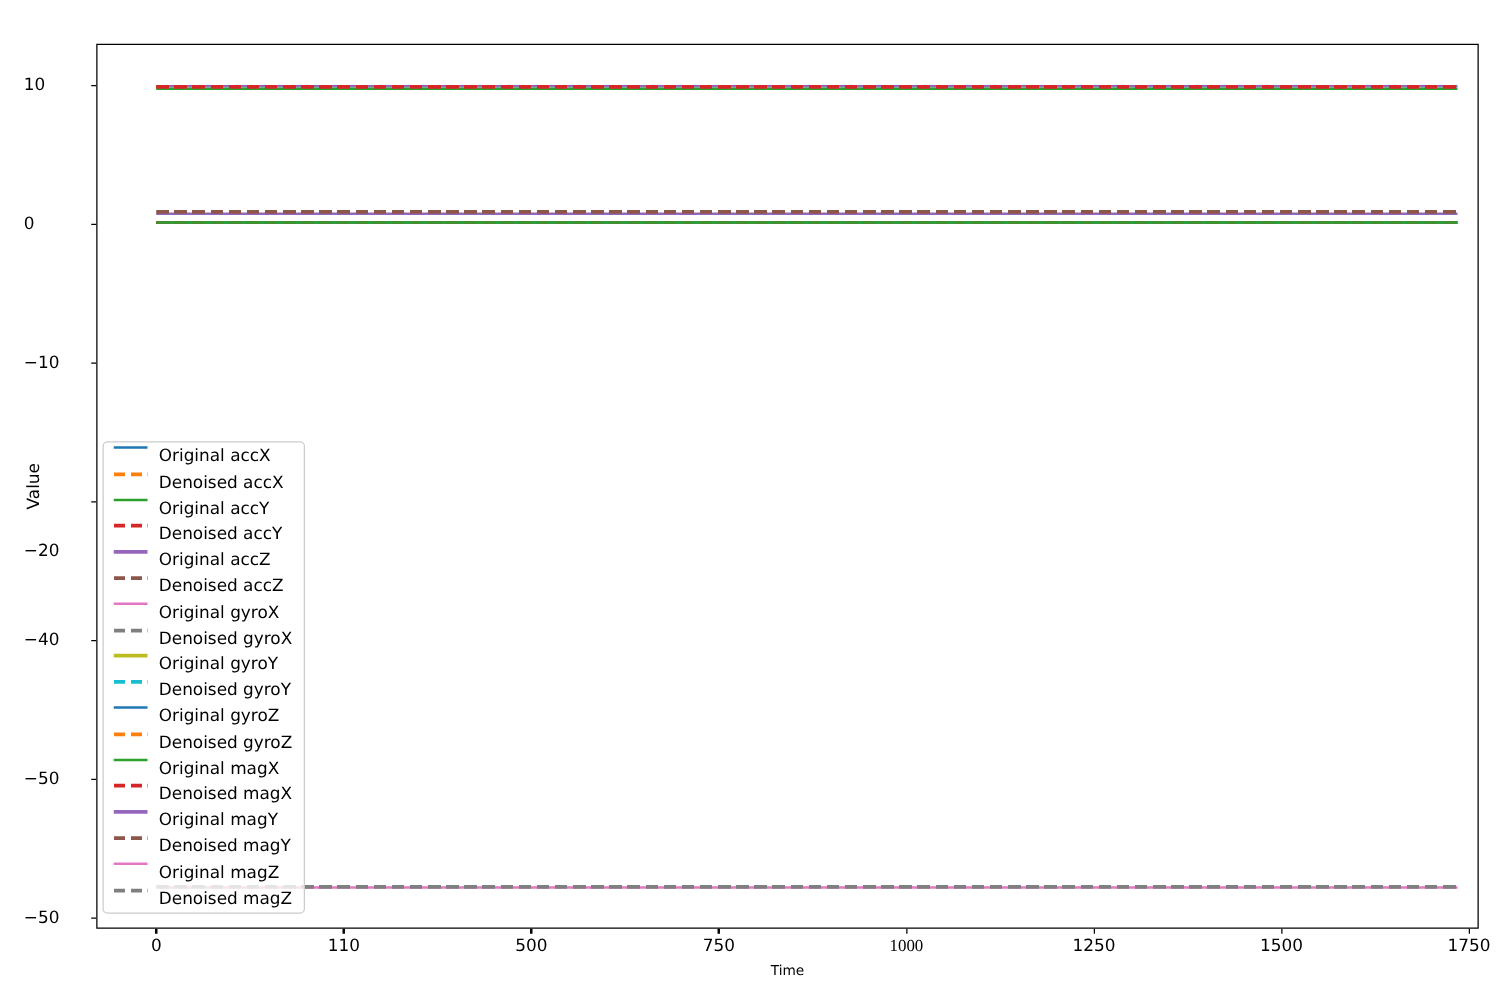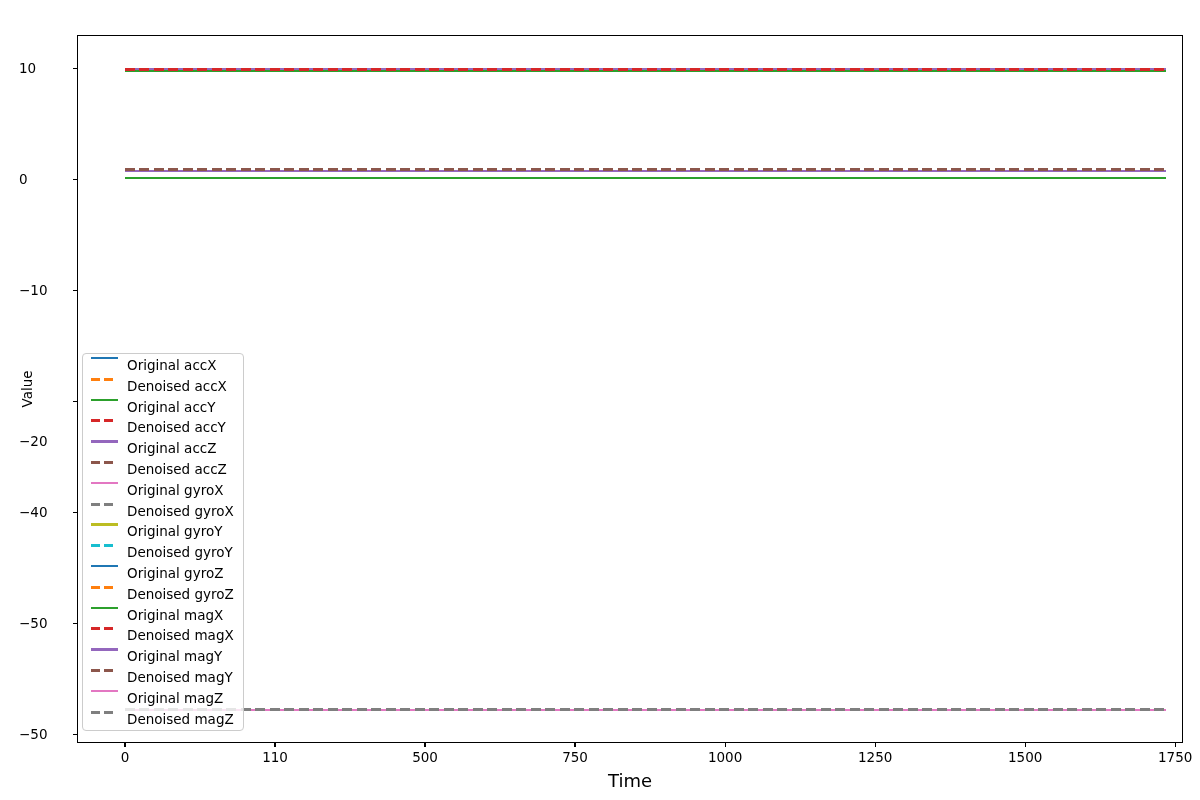--- a/index.html
+++ b/index.html
@@ -11,21 +11,21 @@
   #plot-area{
     position:absolute;left:77px;top:35px;width:1106px;height:708px;
     border:1.2px solid #000;background:#fff;box-sizing:border-box;
   }
   #chart-title{
     position:absolute;left:77px;top:10px;width:1106px;text-align:center;
     font-size:17px;color:#000;
   }
   #x-axis-label{
     position:absolute;left:77px;top:770px;width:1106px;text-align:center;
-    font-size:18px;
+    font-size:11px;
   }
   #y-axis-label{
     position:absolute;left:27px;top:389px;font-size:13.5px;
     transform:translate(-50%,-50%) rotate(-90deg);white-space:nowrap;
   }
   .series-line{position:absolute;}
   .xtick-mark{position:absolute;width:1.2px;height:4px;background:#000;top:743px;}
   .ytick-mark{position:absolute;height:1.2px;width:4px;background:#000;left:73px;}
   .xtick-label{position:absolute;width:70px;text-align:center;font-size:13.5px;top:749px;}
   .ytick-label{position:absolute;width:50px;text-align:left;font-size:13.5px;right:1131px;}
@@ -69,21 +69,21 @@
   <div id="ticks-layer">
       <div class="xtick-mark" style="left: 124.409px;"></div>
       <div class="xtick-label" style="left: 90.0087px;">0</div>
       <div class="xtick-mark" style="left: 274.436px;"></div>
       <div class="xtick-label" style="left: 240.036px;">110</div>
       <div class="xtick-mark" style="left: 424.463px;"></div>
       <div class="xtick-label" style="left: 390.063px;">500</div>
       <div class="xtick-mark" style="left: 574.49px;"></div>
       <div class="xtick-label" style="left: 540.09px;">750</div>
       <div class="xtick-mark" style="left: 724.517px;"></div>
-      <div class="xtick-label" style="left: 690.117px;">1000</div>
+      <div class="xtick-label" style="left: 690.117px; font-family: Liberation Serif, serif;">1000</div>
       <div class="xtick-mark" style="left: 874.544px;"></div>
       <div class="xtick-label" style="left: 840.144px;">1250</div>
       <div class="xtick-mark" style="left: 1024.57px;"></div>
       <div class="xtick-label" style="left: 990.171px;">1500</div>
       <div class="xtick-mark" style="left: 1174.6px;"></div>
       <div class="xtick-label" style="left: 1140.2px;">1750</div>
       <div class="ytick-mark" style="top: 67.6915px;"></div>
       <div class="ytick-label" style="top: 59.7915px;">10</div>
       <div class="ytick-mark" style="top: 178.663px;"></div>
       <div class="ytick-label" style="top: 170.763px;">0</div>

